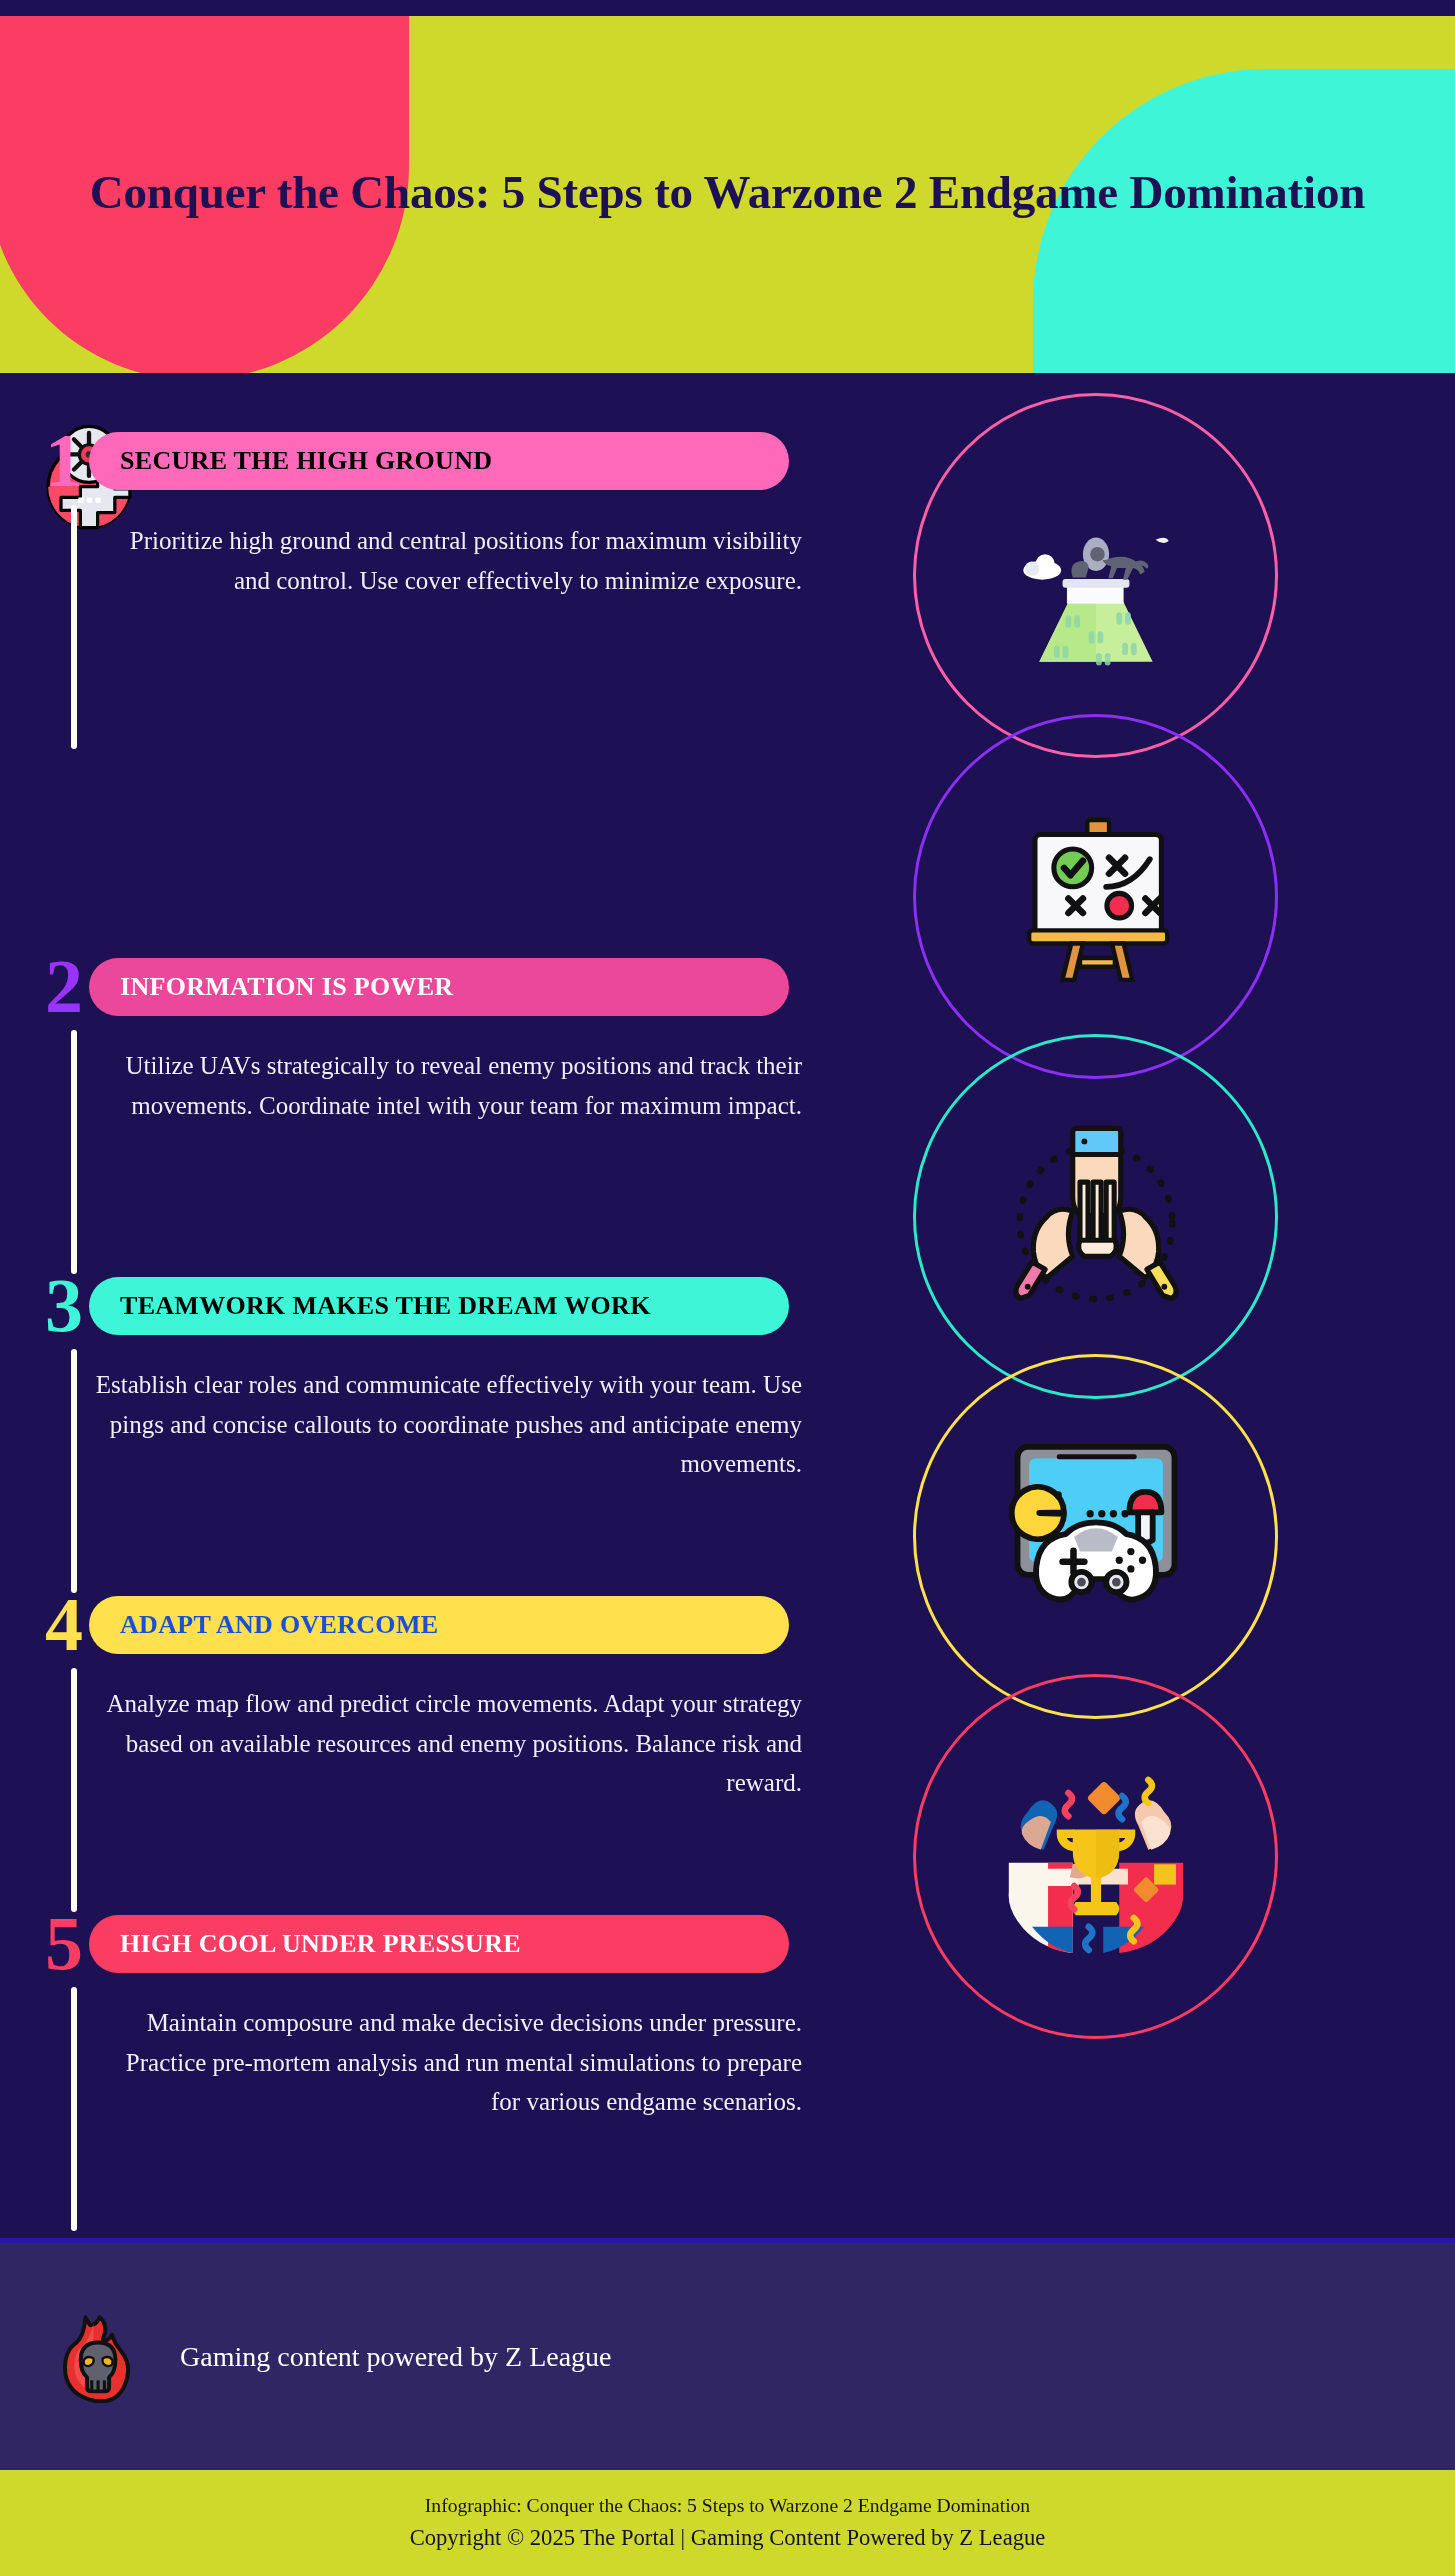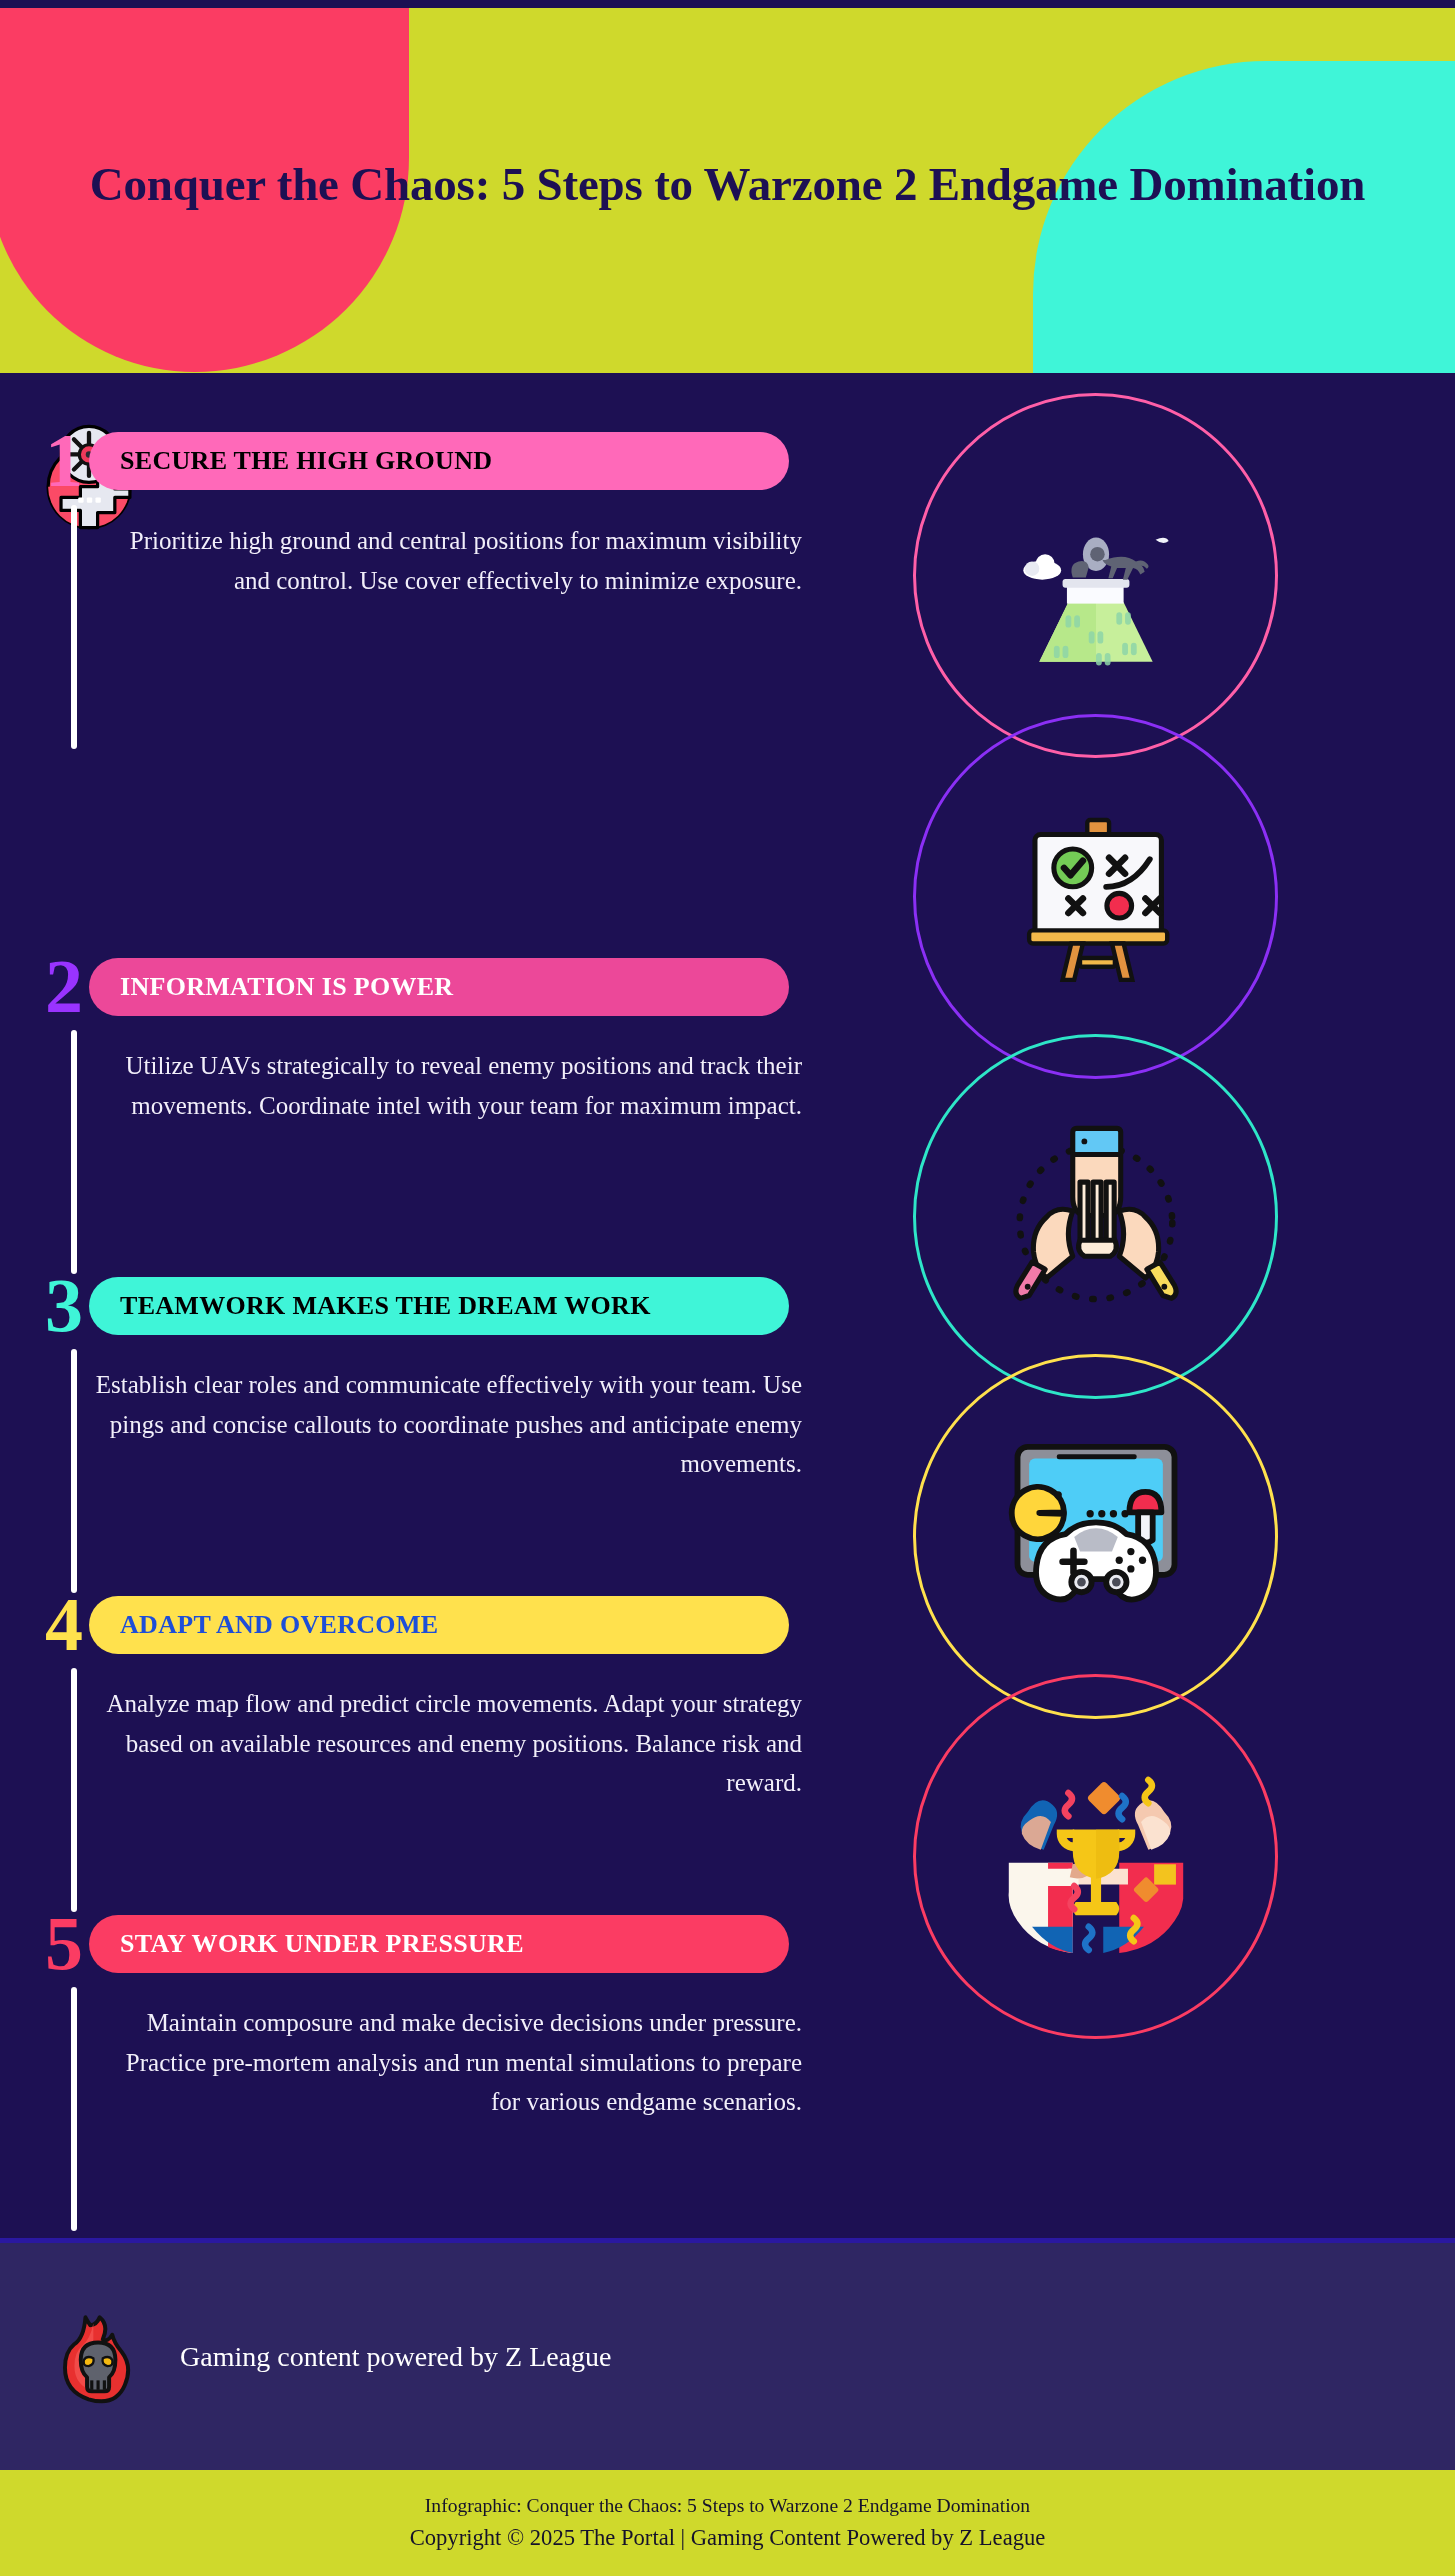--- a/index.html
+++ b/index.html
@@ -13,21 +13,21 @@
     position: relative;
     width: 1455px;
     height: 2576px;
     overflow: hidden;
     background: #1d1053;
   }
 
   
   .header {
     position: absolute;
-    left: 0; top: 8px;
+    left: 0; top: 16px;
     width: 1455px;
     height: 373px;
     background: #cfd92c;
     overflow: hidden;
   }
   .header-blob-pink {
     position: absolute;
     left: -13px; top: -87px;
     width: 422px; height: 451px;
     background: #fb3c63;
@@ -264,21 +264,21 @@
         <div class="step-pill" style="background:#ffe14d">
           <span class="step-pill-label" style="color:#1d4ed8">ADAPT AND OVERCOME</span>
         </div>
         <div class="step-connector"></div>
         <div class="step-desc">Analyze map flow and predict circle movements. Adapt your strategy based on available resources and enemy positions. Balance risk and reward.</div>
       </div>
 
       <div class="step">
         <div class="step-number" style="color:#fb3c63">5</div>
         <div class="step-pill" style="background:#fb3c63">
-          <span class="step-pill-label" style="color:#ffffff">STAY WORK UNDER PRESSURE</span>
+          <span class="step-pill-label" style="color:#ffffff">HIGH COOL UNDER PRESSURE</span>
         </div>
         <div class="step-connector"></div>
         <div class="step-desc">Maintain composure and make decisive decisions under pressure. Practice pre-mortem analysis and run mental simulations to prepare for various endgame scenarios.</div>
       </div>
     </div>
 
     <div class="circles">
 
       <div class="circle" style="top:20.4px;border-color:#ff5fa8">
         <svg class="art" viewBox="0 0 300 300">

